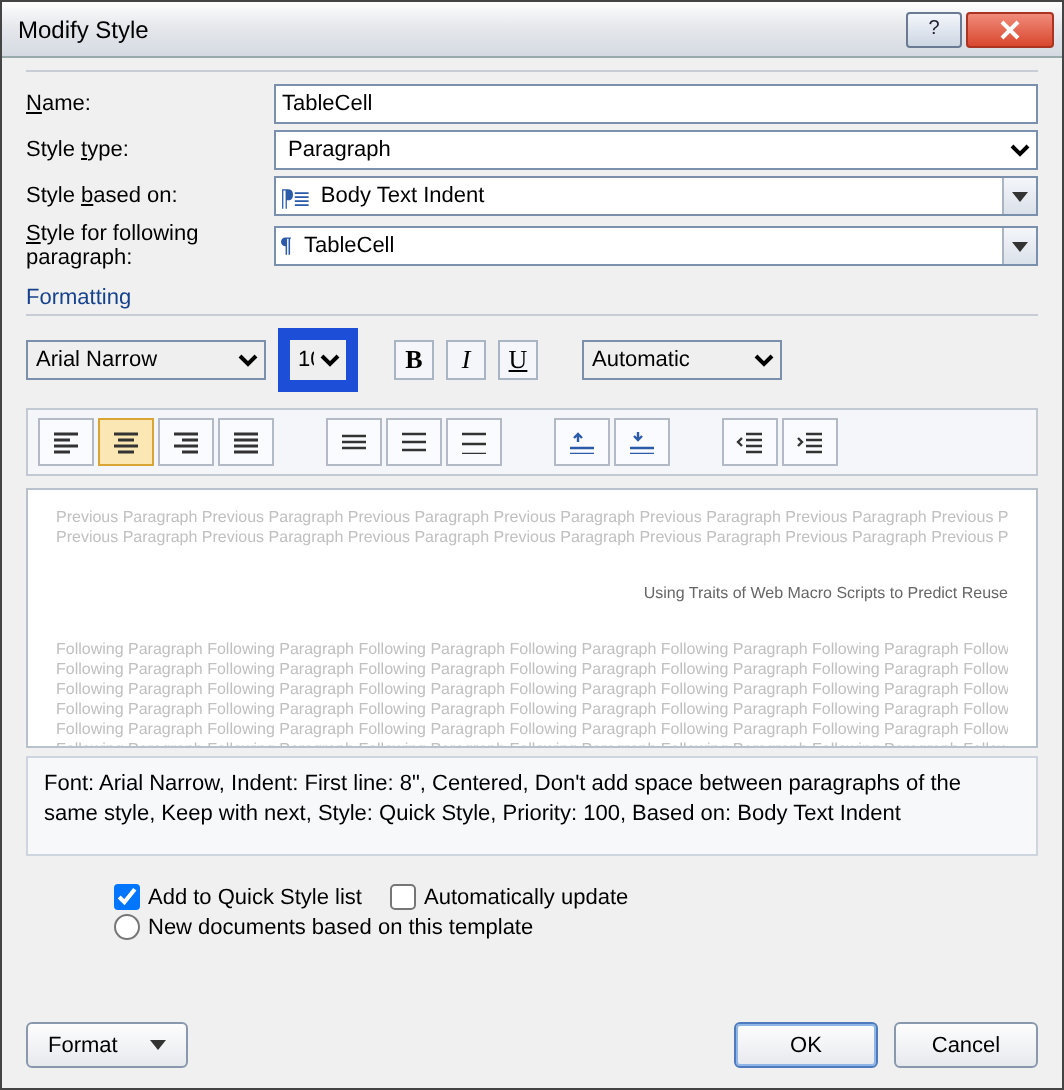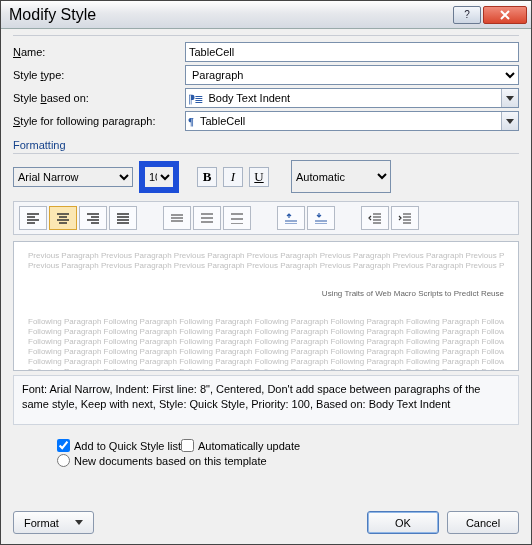--- a/index.html
+++ b/index.html
@@ -1,51 +1,51 @@
 <!DOCTYPE html>
 <html><head>
 <meta charset="utf-8">
 <style>
   * { box-sizing: border-box; }
   body { margin: 0; font-family: "Segoe UI", Tahoma, sans-serif; font-size: 11px; background: #fff; color: #000; }
   .window { width: 532px; height: 545px; border: 1px solid #444; background: #f0f0f0; position: relative; }
   .titlebar { height: 28px; background: linear-gradient(#fefefe, #e6e8ec 45%, #d5dae2); border-bottom: 1px solid #9aa; display: flex; align-items: center; }
-  .titlebar .t { padding-left: 8px; font-size: 16px; }
+  .titlebar .t { padding-left: 8px; font-size: 12px; }
   .titlebar .spacer { flex: 1; }
   .winbtn { display: flex; margin-right: 4px; gap: 2px; }
   .wb { width: 28px; height: 18px; border: 1px solid #6a7a92; border-radius: 2px; background: linear-gradient(#f3f6fb,#cdd6e3); display:flex; align-items:center; justify-content:center; font-size:10px; color:#223; }
   .wb.close { width: 44px; background: linear-gradient(#f08b7a,#d9472e); color:#fff; border-color:#a32; }
   .body { padding: 6px 12px 10px 12px; }
   .group-label { font-size: 11px; color: #15428b; margin: 4px 0 2px 0; }
   .hr { height: 1px; background: #c8ccd4; margin: 0 0 6px 0; }
   .row { display: flex; align-items: center; margin: 3px 0; }
-  .row label.fld { width: 172px; }
+  .row label.fld { width: 124px; }
   .row input[type=text], .row select.full { flex: 1; height: 20px; font: inherit; border: 1px solid #7a90ac; padding: 1px 3px; background: #fff; }
   .row select.full { padding: 0 2px; }
   .underline { text-decoration: underline; }
   .toolbar1 { display: flex; align-items: center; gap: 6px; margin-top: 4px; }
   select.fontname { width: 120px; height: 20px; font: inherit; border: 1px solid #7a90ac; }
   select.fontsize { width: 40px; height: 32px; font: inherit; border: 6px solid #1d4ed8; }
   .sqbtn { width: 20px; height: 20px; border: 1px solid #a9b4c4; background: #f4f6fa; display:flex; align-items:center; justify-content:center; font-family: "Times New Roman", serif; font-size: 13px; }
   .sqbtn.b { font-weight: bold; }
   .sqbtn.i { font-style: italic; }
   .sqbtn.u { text-decoration: underline; }
-  select.autocolor { width: 100px; height: 33px; font: inherit; border: 1px solid #7a90ac; }
+  select.autocolor { width: 100px; height: 20px; font: inherit; border: 1px solid #7a90ac; }
   .toolbar2 { margin-top: 8px; border: 1px solid #c3c9d3; background: #f5f6f9; padding: 4px 4px; display: flex; align-items: center; gap: 4px; }
   .btngrp { display: flex; gap: 0; }
   .tb { width: 28px; height: 24px; border: 1px solid #b3bac6; background:#fafbfe; margin: 0 1px; display:flex; align-items:center; justify-content:center; }
   .tb.active { background: #fbe7b3; border-color: #d9a534; }
   .tb svg { display:block; }
   .gap { width: 16px; }
   .preview { margin-top: 6px; border: 1px solid #b9c1cc; background: #fff; height: 130px; padding: 8px 14px; overflow: hidden; }
   .pv-line { font-size: 8px; color: #c0c0c0; white-space: nowrap; overflow: hidden; margin: 1px 0; }
   .pv-sample { font-size: 8px; color: #666; text-align: right; margin: 19px 0; }
   .desc { margin-top: 4px; border: 1px solid #cfd5de; background: #f7f8fa; padding: 6px 8px; font-size: 11px; line-height: 1.35; height: 50px; }
   .checks { margin-top: 14px; }
-  .chkrow { display: flex; align-items: center; gap: 0; margin: 2px 0; padding-left: 44px; }
+  .chkrow { display: flex; align-items: center; gap: 14px; margin: 2px 0; padding-left: 44px; }
   .chkrow label { display: flex; align-items: center; gap: 4px; }
   .btnrow { position: absolute; left: 12px; right: 12px; bottom: 10px; display: flex; align-items: center; }
   .btnrow .fill { flex: 1; }
   button.pb { height: 23px; min-width: 72px; font: inherit; background: linear-gradient(#fdfdfd,#e6e9ee); border: 1px solid #8a98ad; border-radius: 3px; padding: 0 12px; }
   button.pb.def { border-color: #4d7bbd; box-shadow: 0 0 0 1px #8fb6e6 inset; }
   button.fmt { height: 23px; font: inherit; background: linear-gradient(#fdfdfd,#e6e9ee); border: 1px solid #8a98ad; border-radius: 3px; padding: 0 10px; display:flex; align-items:center; gap:16px; }
   .tri { width:0; height:0; border-left:4px solid transparent; border-right:4px solid transparent; border-top:5px solid #333; }
   .sel-withicon { flex:1; height:20px; border:1px solid #7a90ac; background:#fff; display:flex; align-items:center; padding:0 2px; gap:6px; position:relative; }
   .sel-withicon .dd { position:absolute; right:0; top:0; width:17px; height:100%; border-left:1px solid #a9b4c4; background:linear-gradient(#f4f6fa,#dbe1ea); display:flex; align-items:center; justify-content:center; }
   .pilcrow { font-family: serif; color:#2a5aa8; font-weight:bold; }

